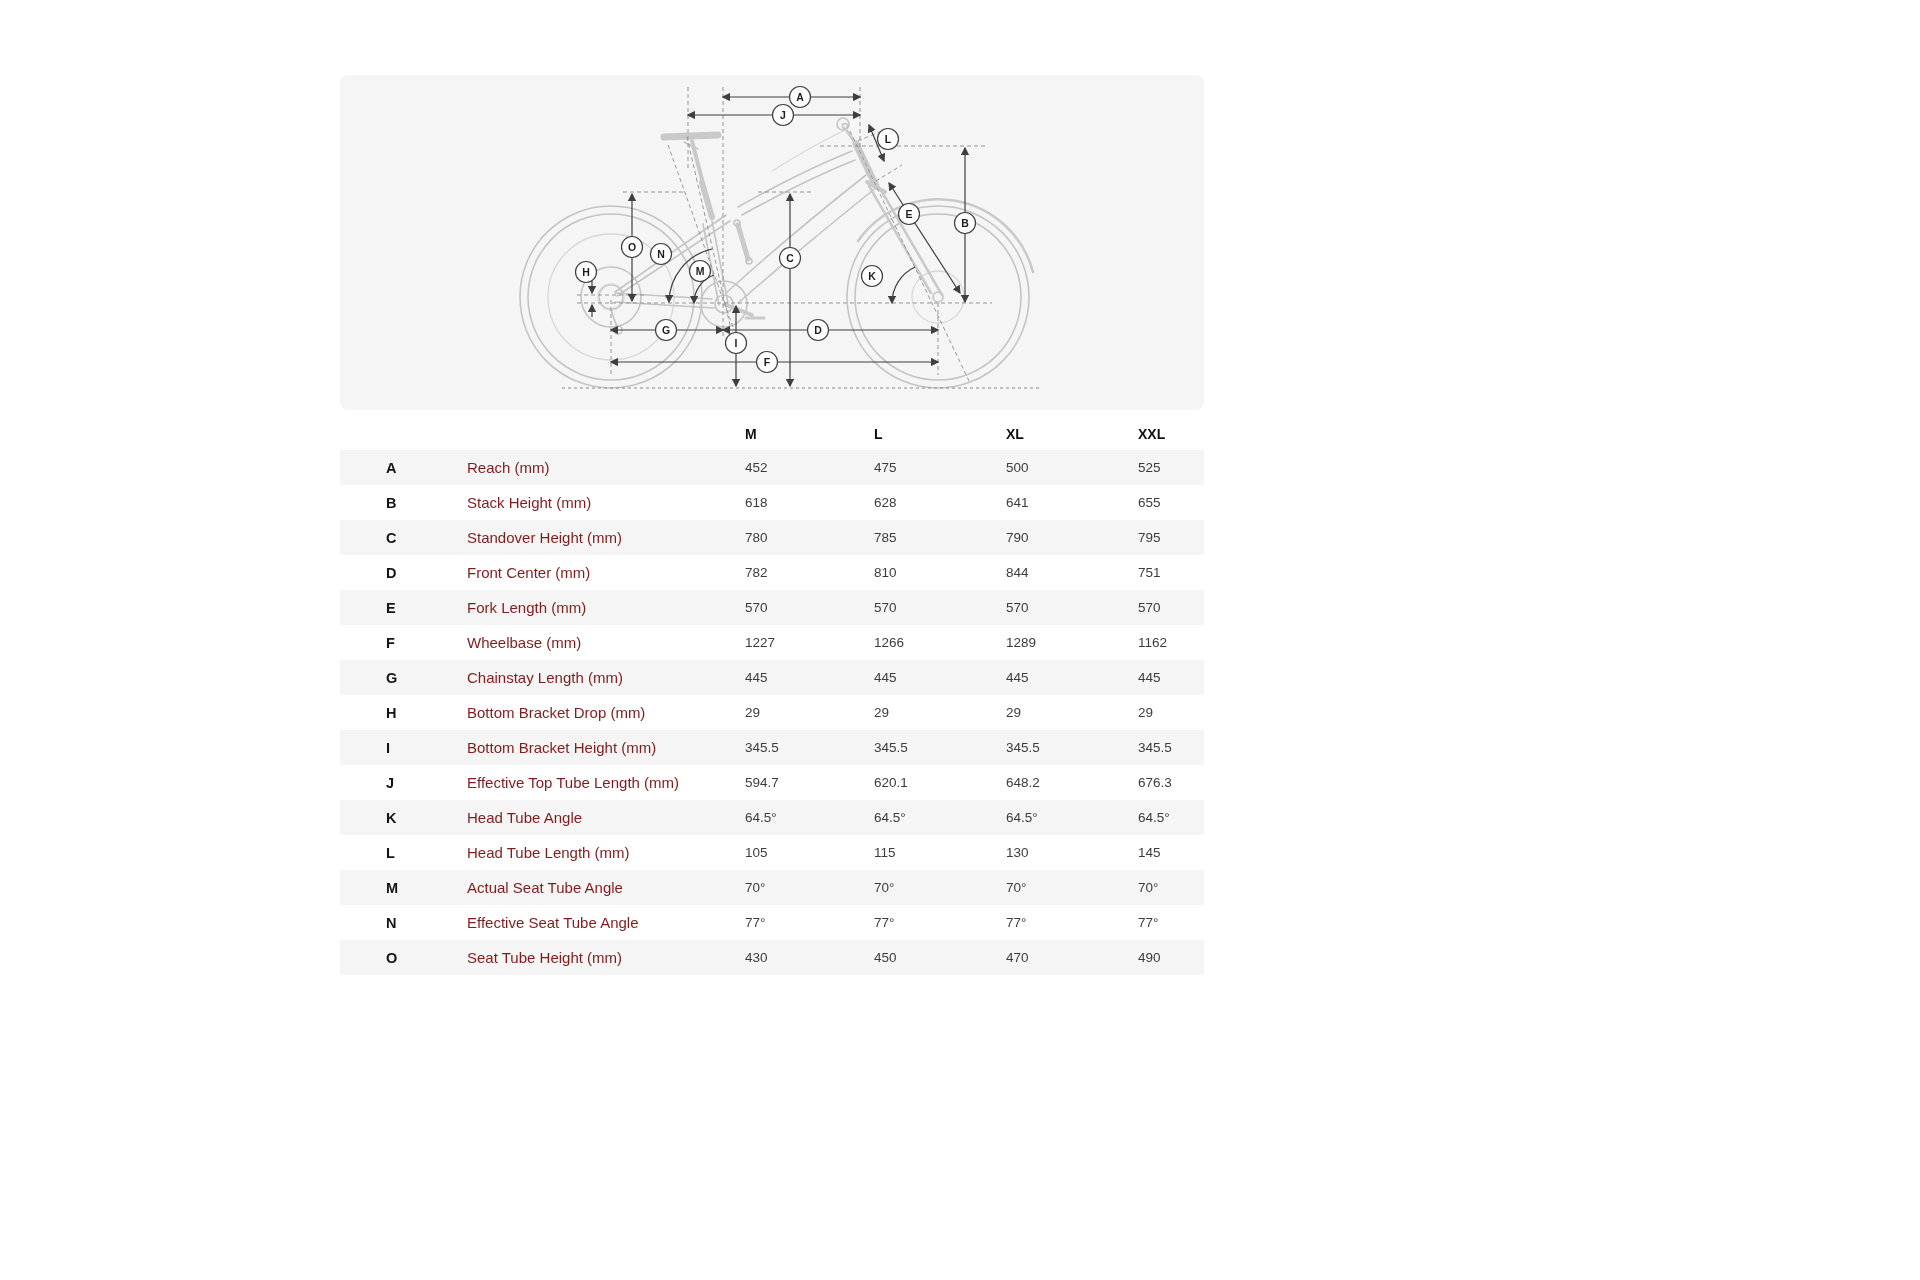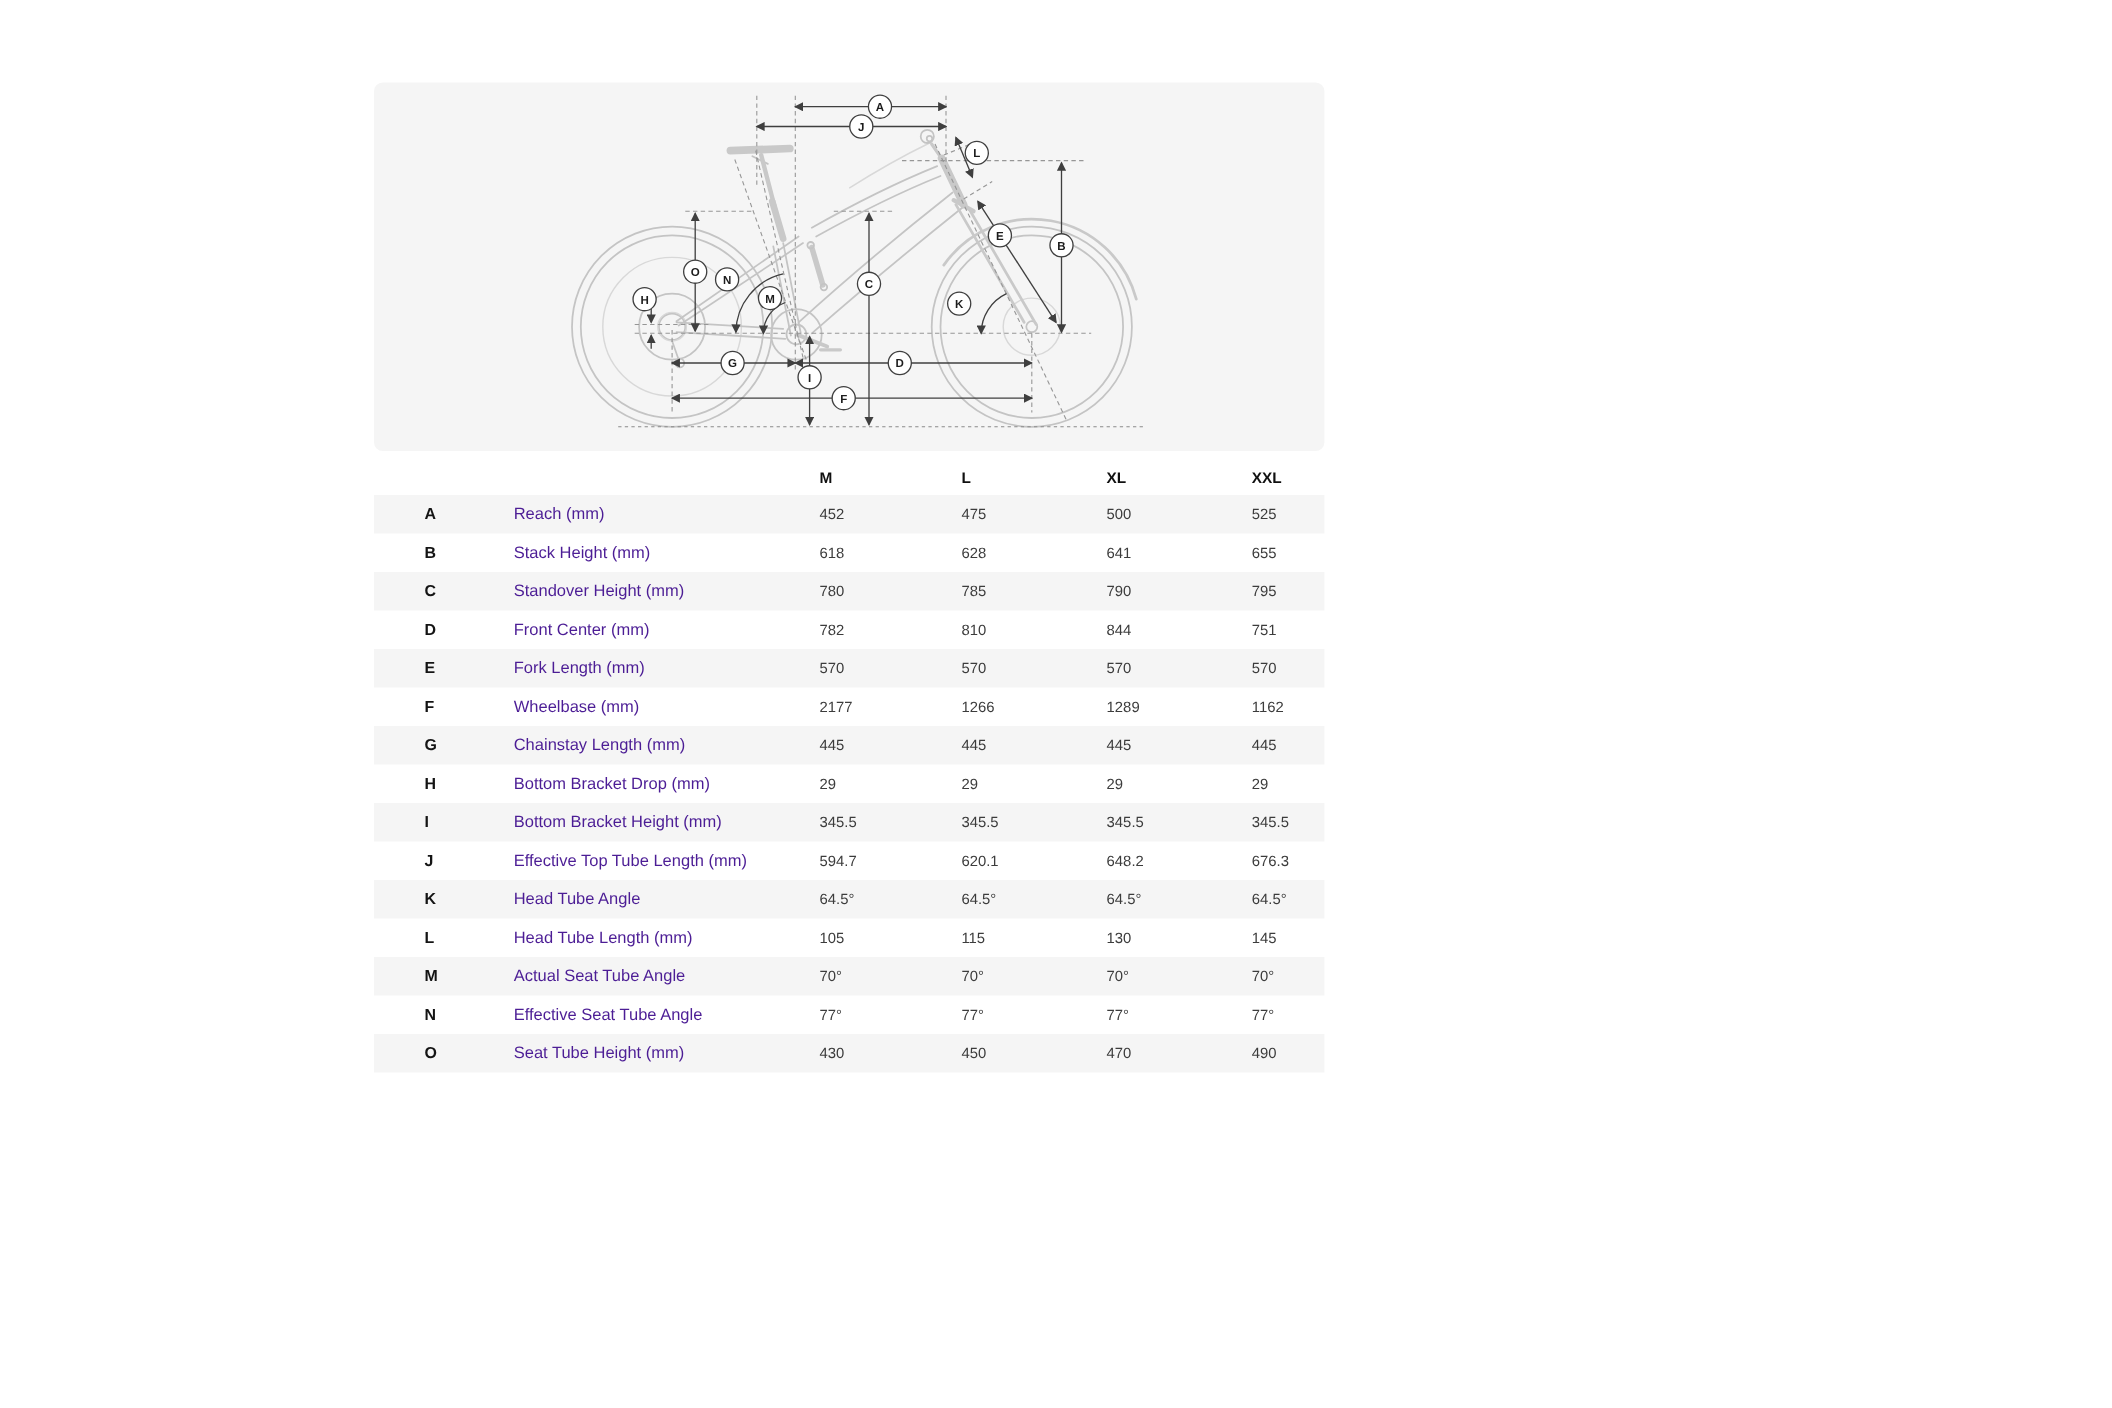--- a/index.html
+++ b/index.html
@@ -21,21 +21,21 @@
                   text-anchor:middle;}
 
   
   .geo-table{margin-top:8px;}
   .trow{display:grid;grid-template-columns:127px 278px 129px 132px 132px 1fr;
         align-items:center;height:35px;}
   .trow.head{height:32px;}
   .trow.odd{background:#f5f5f5;}
   .cell{white-space:nowrap;}
   .cell.letter{padding-left:46px;font-weight:700;font-size:14.5px;color:#141414;}
-  .cell.label{font-weight:500;font-size:15px;color:#4c1d95;}
+  .cell.label{font-weight:500;font-size:15px;color:#7f1d1d;}
   .cell.val{font-size:13.5px;color:#3c3c3c;}
   .trow.head .cell{font-weight:700;font-size:14px;color:#101010;}
 </style>
 </head>
 <body>
 
 <div class="page">
   <div class="content">
 
     <div class="diagram-box">
@@ -268,21 +268,21 @@
         <div class="cell label">Fork Length (mm)</div>
         <div class="cell val">570</div>
         <div class="cell val">570</div>
         <div class="cell val">570</div>
         <div class="cell val">570</div>
       </div>
 
       <div class="trow">
         <div class="cell letter">F</div>
         <div class="cell label">Wheelbase (mm)</div>
-        <div class="cell val">2177</div>
+        <div class="cell val">1227</div>
         <div class="cell val">1266</div>
         <div class="cell val">1289</div>
         <div class="cell val">1162</div>
       </div>
 
       <div class="trow odd">
         <div class="cell letter">G</div>
         <div class="cell label">Chainstay Length (mm)</div>
         <div class="cell val">445</div>
         <div class="cell val">445</div>

